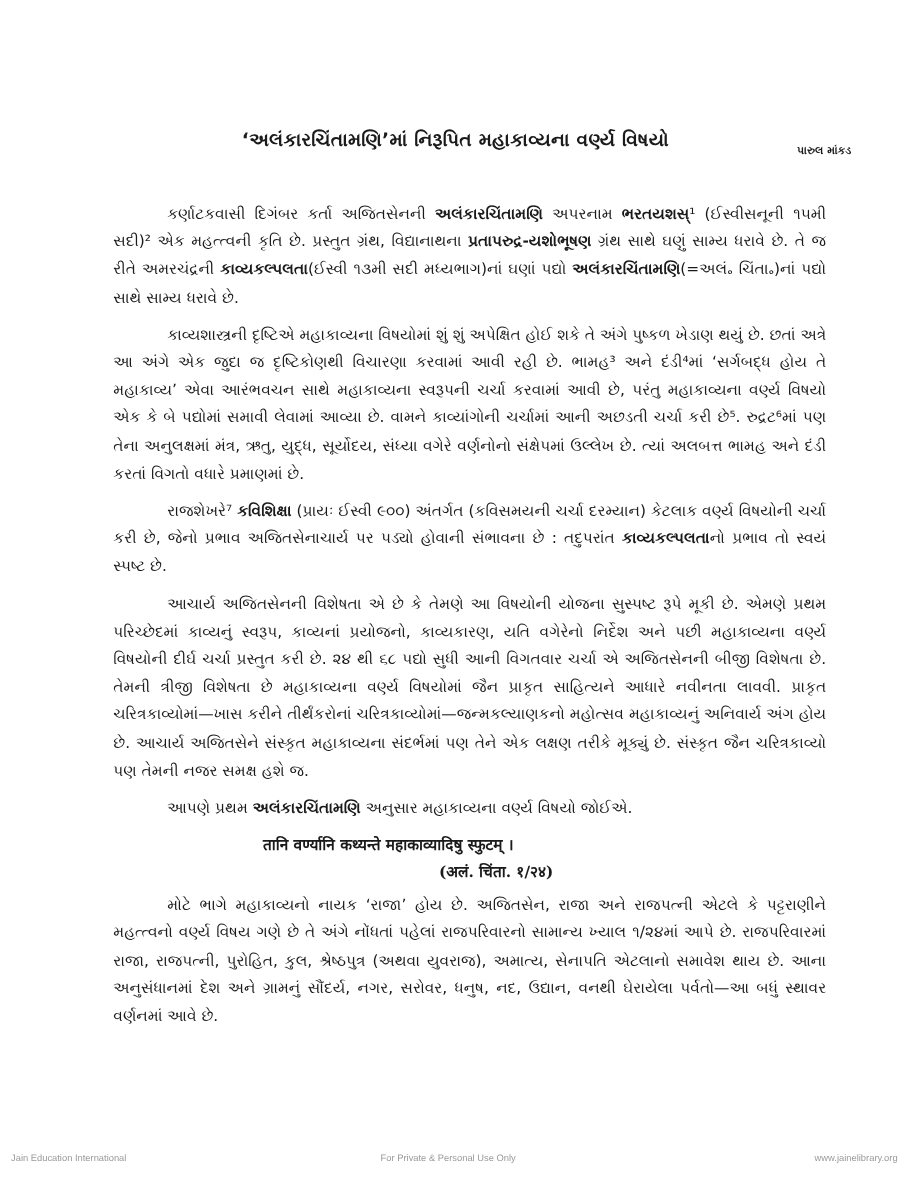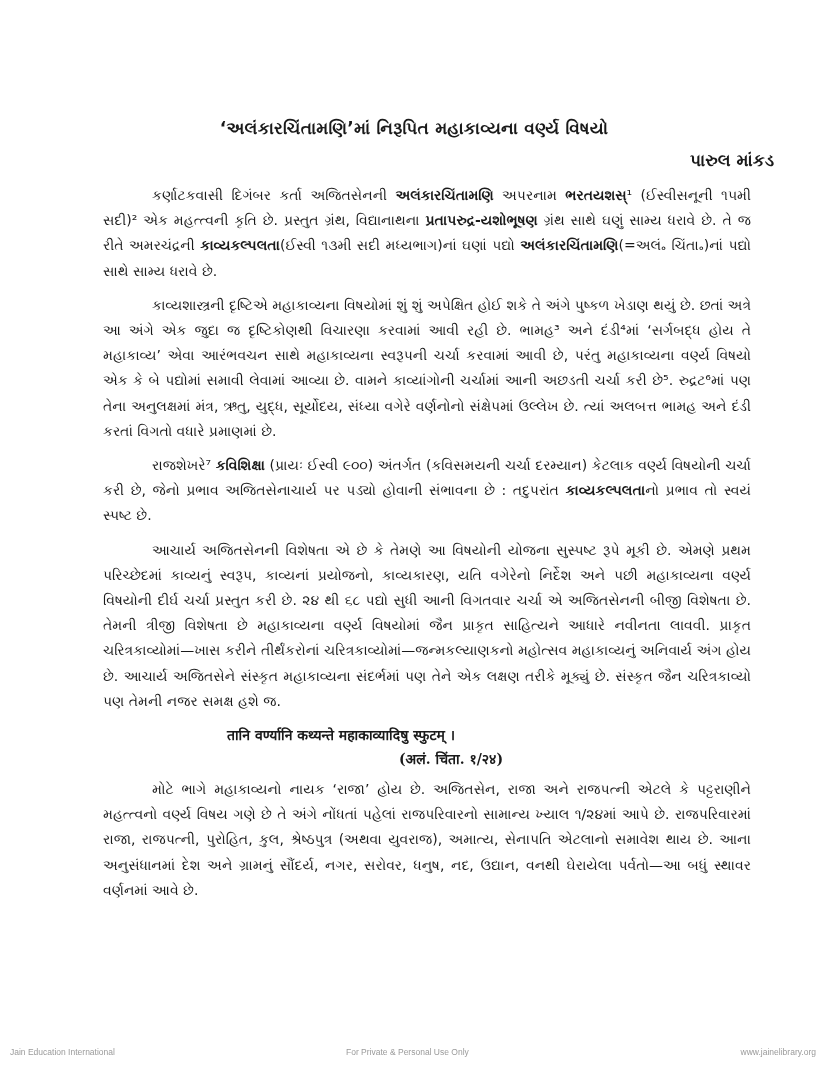--- a/index.html
+++ b/index.html
@@ -26,23 +26,23 @@
     top: 118px;
     left: 0;
     width: 828px;
     text-align: center;
     font-size: 17px;
     font-weight: bold;
     letter-spacing: 0.2px;
   }
   .author {
     position: absolute;
-    top: 150px;
+    top: 132px;
     right: 54px;
-    font-size: 17px;
+    font-size: 10px;
     font-weight: bold;
   }
   .body {
     position: absolute;
     top: 183px;
     left: 103px;
     width: 664px;
     font-size: 14px;
     line-height: 25.2px;
     text-align: justify;
@@ -55,21 +55,21 @@
     font-weight: bold;
   }
   .verse {
     margin: 4px 0 6px 0;
     padding-left: 124px;
     font-family: "DejaVu Serif", serif;
     font-size: 14px;
     line-height: 24px;
     font-weight: bold;
   }
-  .verse .line { display: block; }
+  .verse .line { display: block; margin-left: 12px; }
   .verse .ref {
     display: block;
     padding-left: 172px;
   }
   .footer {
     position: absolute;
     top: 1047px;
     left: 0;
     width: 828px;
     font-family: "Liberation Sans", sans-serif;
@@ -86,20 +86,21 @@
 <div class="page">
   <div class="title">‘અલંકારચિંતામણિ’માં નિરૂપિત મહાકાવ્યના વર્ણ્ય વિષયો</div>
   <div class="author">પારુલ માંકડ</div>
 
   <div class="body">
     <div id="paras-before">
         <p><span>કર્ણાટકવાસી દિગંબર કર્તા અજિતસેનની </span><b>અલંકારચિંતામણિ</b><span> અપરનામ </span><b>ભરતયશસ્</b><span>¹ (ઈસ્વીસનૂની ૧૫મી સદી)² એક મહત્ત્વની કૃતિ છે. પ્રસ્તુત ગ્રંથ, વિદ્યાનાથના </span><b>પ્રતાપરુદ્ર-યશોભૂષણ</b><span> ગ્રંથ સાથે ઘણું સામ્ય ધરાવે છે. તે જ રીતે અમરચંદ્રની </span><b>કાવ્યકલ્પલતા</b><span>(ઈસ્વી ૧૩મી સદી મધ્યભાગ)નાં ઘણાં પદ્યો </span><b>અલંકારચિંતામણિ</b><span>(=અલં૰ ચિંતા૰)નાં પદ્યો સાથે સામ્ય ધરાવે છે.</span></p>
         <p><span>કાવ્યશાસ્ત્રની દૃષ્ટિએ મહાકાવ્યના વિષયોમાં શું શું અપેક્ષિત હોઈ શકે તે અંગે પુષ્કળ ખેડાણ થયું છે. છતાં અત્રે આ અંગે એક જુદા જ દૃષ્ટિકોણથી વિચારણા કરવામાં આવી રહી છે. ભામહ³ અને દંડી⁴માં ‘સર્ગબદ્ધ હોય તે મહાકાવ્ય’ એવા આરંભવચન સાથે મહાકાવ્યના સ્વરૂપની ચર્ચા કરવામાં આવી છે, પરંતુ મહાકાવ્યના વર્ણ્ય વિષયો એક કે બે પદ્યોમાં સમાવી લેવામાં આવ્યા છે. વામને કાવ્યાંગોની ચર્ચામાં આની અછડતી ચર્ચા કરી છે⁵. રુદ્રટ⁶માં પણ તેના અનુલક્ષમાં મંત્ર, ઋતુ, યુદ્ધ, સૂર્યોદય, સંધ્યા વગેરે વર્ણનોનો સંક્ષેપમાં ઉલ્લેખ છે. ત્યાં અલબત્ત ભામહ અને દંડી કરતાં વિગતો વધારે પ્રમાણમાં છે.</span></p>
         <p><span>રાજશેખરે⁷ </span><b>કવિશિક્ષા</b><span> (પ્રાયઃ ઈસ્વી ૯૦૦) અંતર્ગત (કવિસમયની ચર્ચા દરમ્યાન) કેટલાક વર્ણ્ય વિષયોની ચર્ચા કરી છે, જેનો પ્રભાવ અજિતસેનાચાર્ય પર પડ્યો હોવાની સંભાવના છે : તદુપરાંત </span><b>કાવ્યકલ્પલતા</b><span>નો પ્રભાવ તો સ્વયં સ્પષ્ટ છે.</span></p>
         <p><span>આચાર્ય અજિતસેનની વિશેષતા એ છે કે તેમણે આ વિષયોની યોજના સુસ્પષ્ટ રૂપે મૂકી છે. એમણે પ્રથમ પરિચ્છેદમાં કાવ્યનું સ્વરૂપ, કાવ્યનાં પ્રયોજનો, કાવ્યકારણ, યતિ વગેરેનો નિર્દેશ અને પછી મહાકાવ્યના વર્ણ્ય વિષયોની દીર્ઘ ચર્ચા પ્રસ્તુત કરી છે. ૨૪ થી ૬૮ પદ્યો સુધી આની વિગતવાર ચર્ચા એ અજિતસેનની બીજી વિશેષતા છે. તેમની ત્રીજી વિશેષતા છે મહાકાવ્યના વર્ણ્ય વિષયોમાં જૈન પ્રાકૃત સાહિત્યને આધારે નવીનતા લાવવી. પ્રાકૃત ચરિત્રકાવ્યોમાં—ખાસ કરીને તીર્થંકરોનાં ચરિત્રકાવ્યોમાં—જન્મકલ્યાણકનો મહોત્સવ મહાકાવ્યનું અનિવાર્ય અંગ હોય છે. આચાર્ય અજિતસેને સંસ્કૃત મહાકાવ્યના સંદર્ભમાં પણ તેને એક લક્ષણ તરીકે મૂક્યું છે. સંસ્કૃત જૈન ચરિત્રકાવ્યો પણ તેમની નજર સમક્ષ હશે જ.</span></p>
+        <p><span>આપણે પ્રથમ </span><b>અલંકારચિંતામણિ</b><span> અનુસાર મહાકાવ્યના વર્ણ્ય વિષયો જોઈએ.</span></p>
       </div>
     <div class="verse">
       <span class="line">तानि वर्ण्यानि कथ्यन्ते महाकाव्यादिषु स्फुटम् ।</span>
       <span class="ref">(अलं. चिंता. १/२४)</span>
     </div>
     <div id="paras-after">
         <p><span>મોટે ભાગે મહાકાવ્યનો નાયક ‘રાજા’ હોય છે. અજિતસેન, રાજા અને રાજપત્ની એટલે કે પટ્ટરાણીને મહત્ત્વનો વર્ણ્ય વિષય ગણે છે તે અંગે નોંધતાં પહેલાં રાજપરિવારનો સામાન્ય ખ્યાલ ૧/૨૪માં આપે છે. રાજપરિવારમાં રાજા, રાજપત્ની, પુરોહિત, કુલ, શ્રેષ્ઠપુત્ર (અથવા યુવરાજ), અમાત્ય, સેનાપતિ એટલાનો સમાવેશ થાય છે. આના અનુસંધાનમાં દેશ અને ગ્રામનું સૌંદર્ય, નગર, સરોવર, ધનુષ, નદ, ઉદ્યાન, વનથી ઘેરાયેલા પર્વતો—આ બધું સ્થાવર વર્ણનમાં આવે છે.</span></p>
       </div>
   </div>
 

